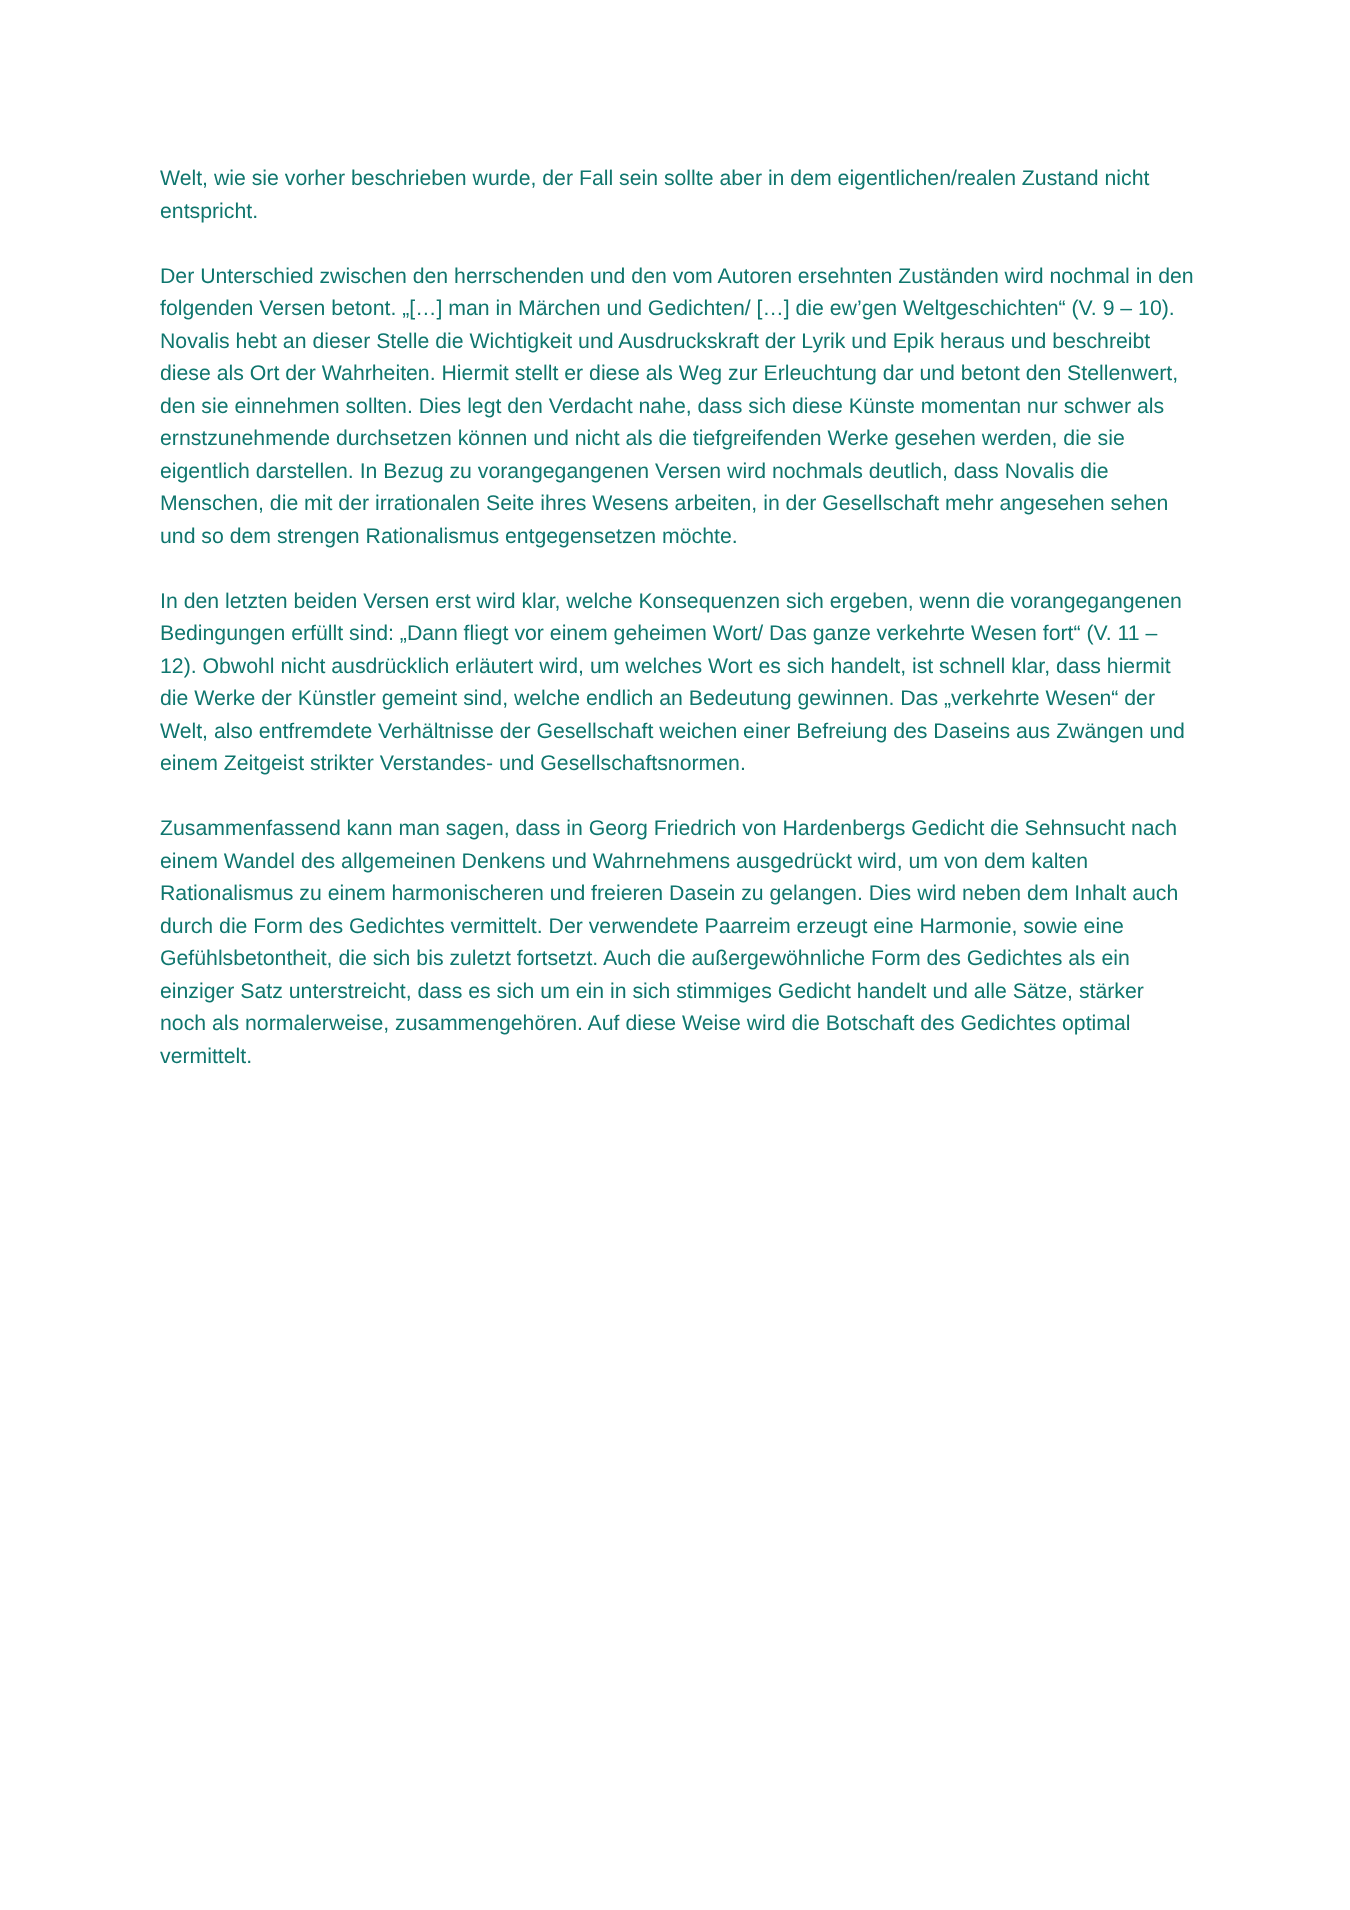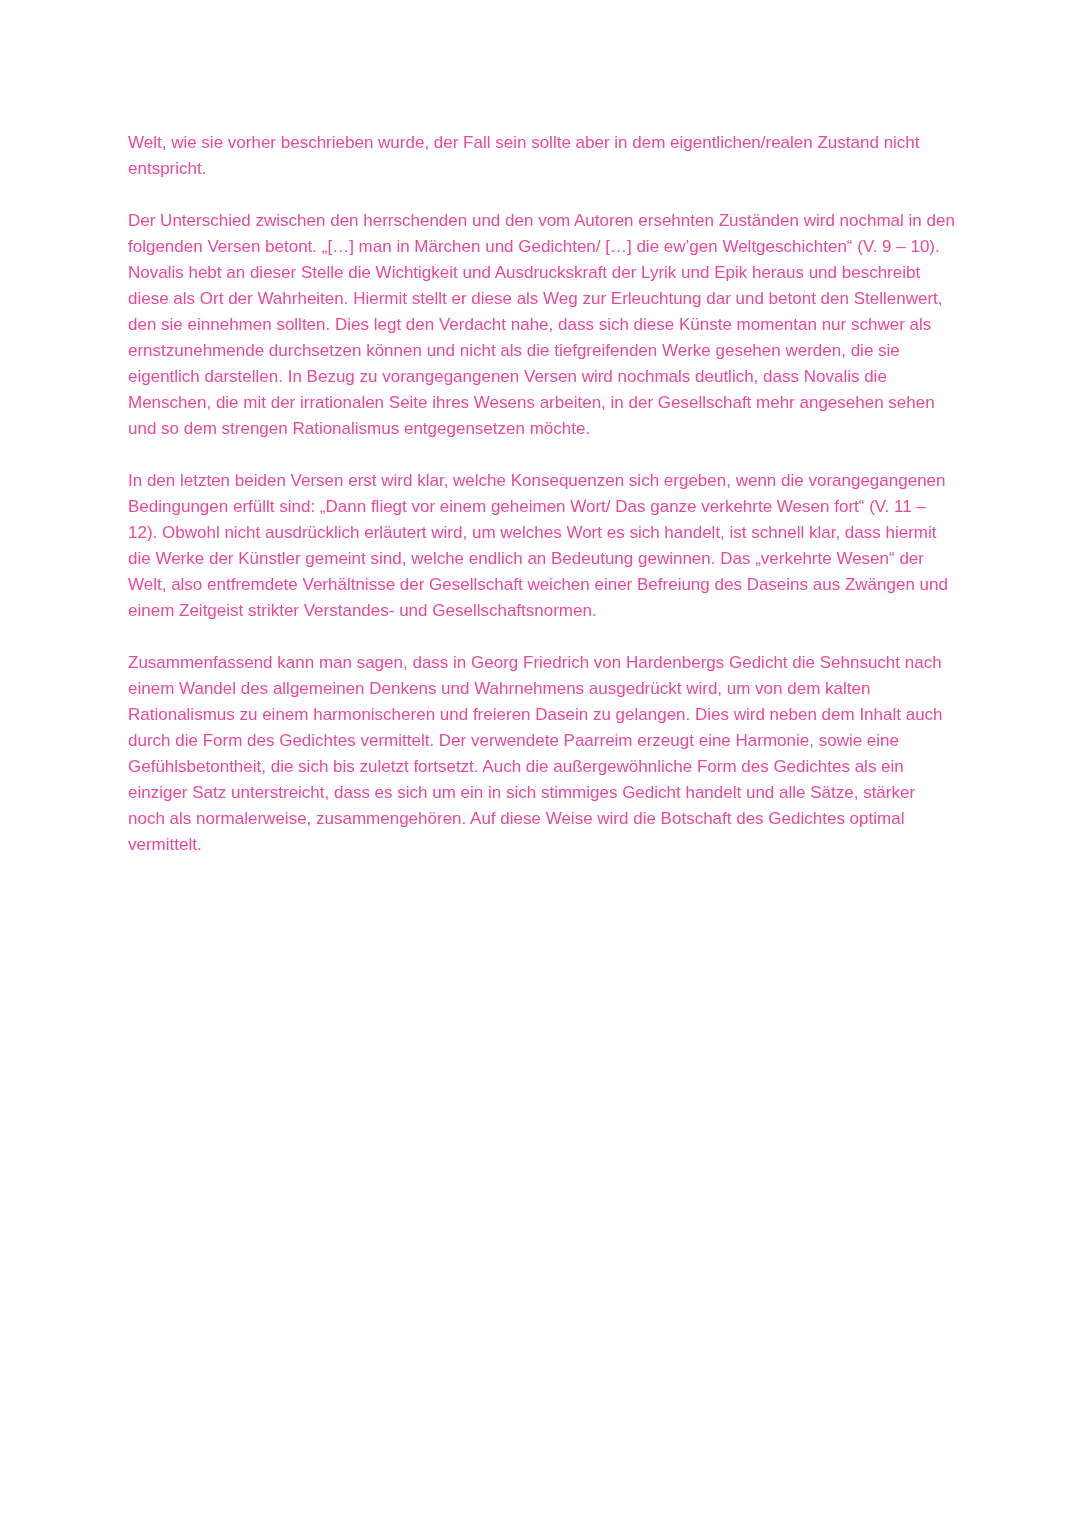--- a/index.html
+++ b/index.html
@@ -8,21 +8,21 @@
     padding: 0;
     background: #ffffff;
   }
   .page {
     position: relative;
     width: 1080px;
     height: 1528px;
     background: #ffffff;
     overflow: hidden;
     font-family: "Liberation Sans", "DejaVu Sans", sans-serif;
-    color: #ec4899;
+    color: #0f766e;
   }
   .text-block {
     position: absolute;
     top: 130px;
     left: 128px;
     width: 828px;
   }
   .text-block p {
     margin: 0 0 26px 0;
     font-size: 17px;

